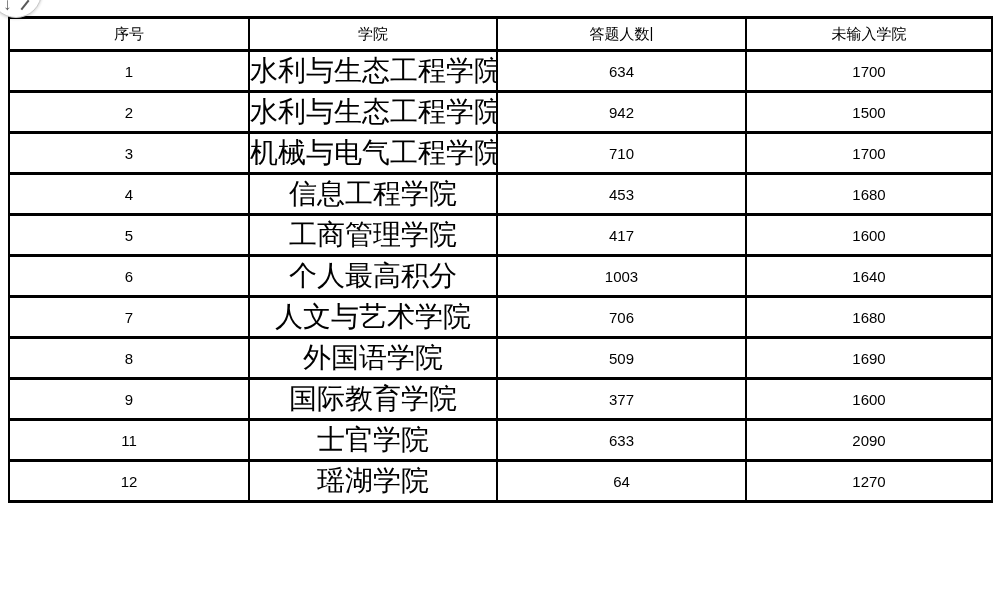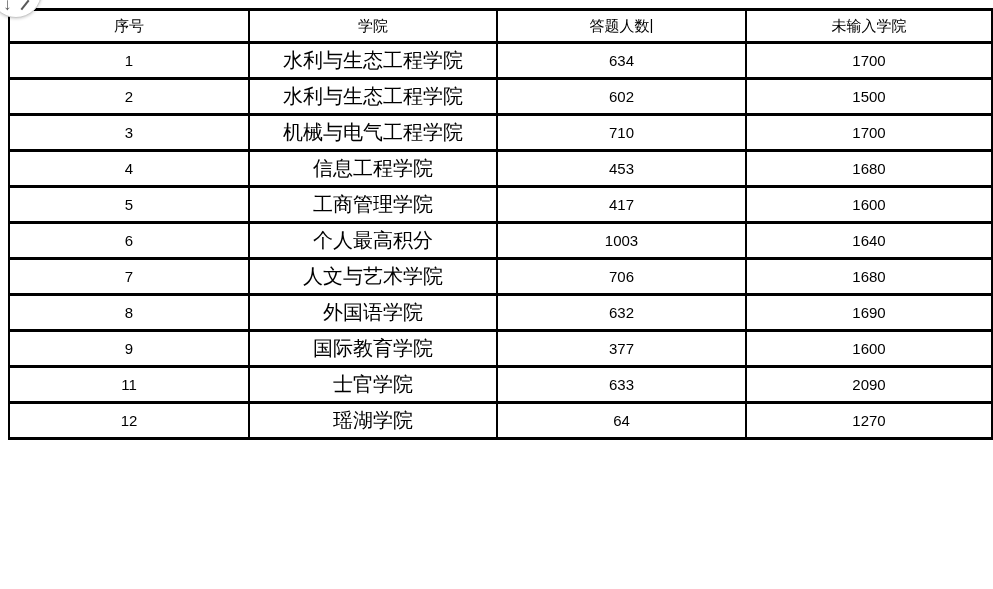--- a/index.html
+++ b/index.html
@@ -19,40 +19,40 @@
     overflow: hidden;
   }
   .canvas {
     position: relative;
     width: 993px; height: 589px;
     background: var(--background);
     overflow: hidden;
   }
   table.score-table {
     position: absolute;
-    left: 8px; top: 8px;
+    left: 8px; top: 16px;
     width: 983px;
     border-collapse: collapse;
     table-layout: fixed;
   }
   .score-table th, .score-table td {
     border: 2px solid var(--border);
     border-top-width: 3px;
     border-bottom-width: 3px;
     text-align: center;
     vertical-align: middle;
     padding: 0;
     color: var(--text);
     font-weight: normal;
     overflow: hidden;
     white-space: nowrap;
   }
   .score-table thead th { height: 33px; font-size: 15px; }
   .score-table tbody td { height: 36px; font-size: 15px; }
-  .score-table tbody td.college { font-size: 20px; }
+  .score-table tbody td.college { font-size: 28px; }
   .caret { display: inline-block; font-size: 15px; transform: translateY(-1px); }
   
   .float-badge {
     position: absolute;
     left: -10px; top: -34px;
     width: 52px; height: 52px;
     background: var(--background);
     border: 1px solid var(--icon_circle_border);
     border-radius: 50%;
     box-shadow: 0 1px 3px rgba(0,0,0,0.18);
@@ -102,21 +102,21 @@
     <tbody>
         <tr>
           <td>1</td>
           <td class="college">水利与生态工程学院</td>
           <td>634</td>
           <td>1700</td>
         </tr>
         <tr>
           <td>2</td>
           <td class="college">水利与生态工程学院</td>
-          <td>602</td>
+          <td>942</td>
           <td>1500</td>
         </tr>
         <tr>
           <td>3</td>
           <td class="college">机械与电气工程学院</td>
           <td>710</td>
           <td>1700</td>
         </tr>
         <tr>
           <td>4</td>
@@ -138,21 +138,21 @@
         </tr>
         <tr>
           <td>7</td>
           <td class="college">人文与艺术学院</td>
           <td>706</td>
           <td>1680</td>
         </tr>
         <tr>
           <td>8</td>
           <td class="college">外国语学院</td>
-          <td>632</td>
+          <td>509</td>
           <td>1690</td>
         </tr>
         <tr>
           <td>9</td>
           <td class="college">国际教育学院</td>
           <td>377</td>
           <td>1600</td>
         </tr>
         <tr>
           <td>11</td>

